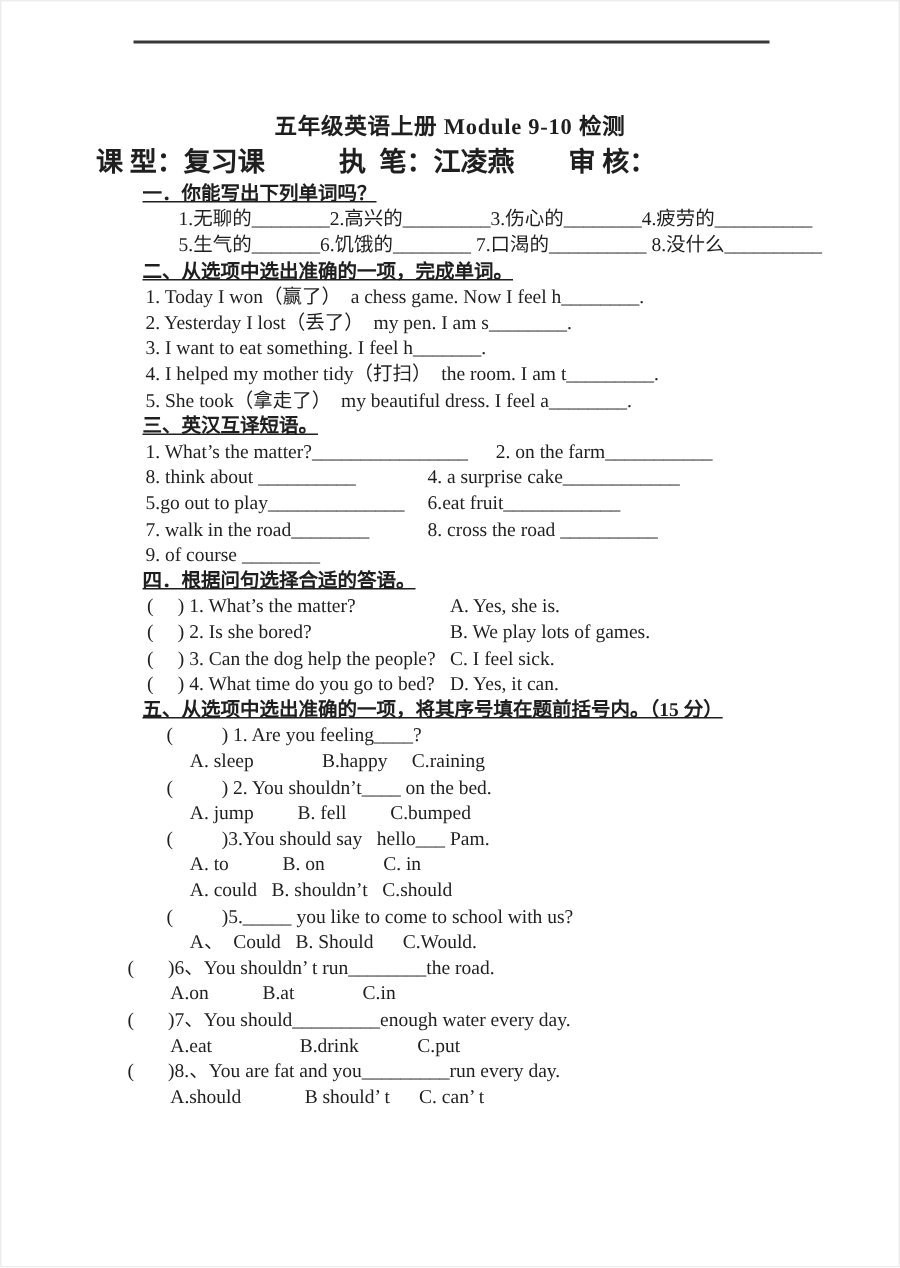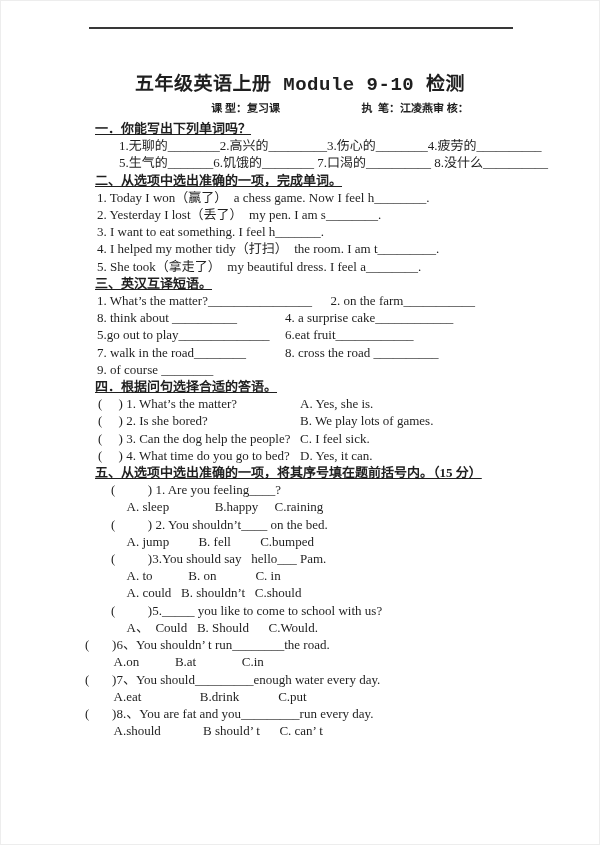--- a/index.html
+++ b/index.html
@@ -22,35 +22,33 @@
   .top-rule {
     position: absolute;
     left: 89px;
     top: 27px;
     width: 424px;
     height: 2px;
     background: #383838;
   }
   .title {
     text-align: center;
-    font-size: 19px;
+    font-size: 15px;
     font-weight: bold;
     line-height: 24px;
     letter-spacing: 0.5px;
     white-space: pre;
-    font-family: Liberation Mono, monospace;
   }
   .meta {
     display: flex;
-    margin: 2px 0 0 118px;
-    font-size: 11px;
+    margin: 2px 0 0 64px;
+    font-size: 18px;
     font-weight: bold;
     line-height: 18px;
     white-space: pre;
-    text-align: right;
   }
   .meta .m-course { width: 162px; }
   .meta .m-writer { width: 153px; }
   .content {
     margin: 3px 85px 0 85px;
     font-size: 13px;
     line-height: 17.2px;
   }
   .heading {
     font-weight: bold;

